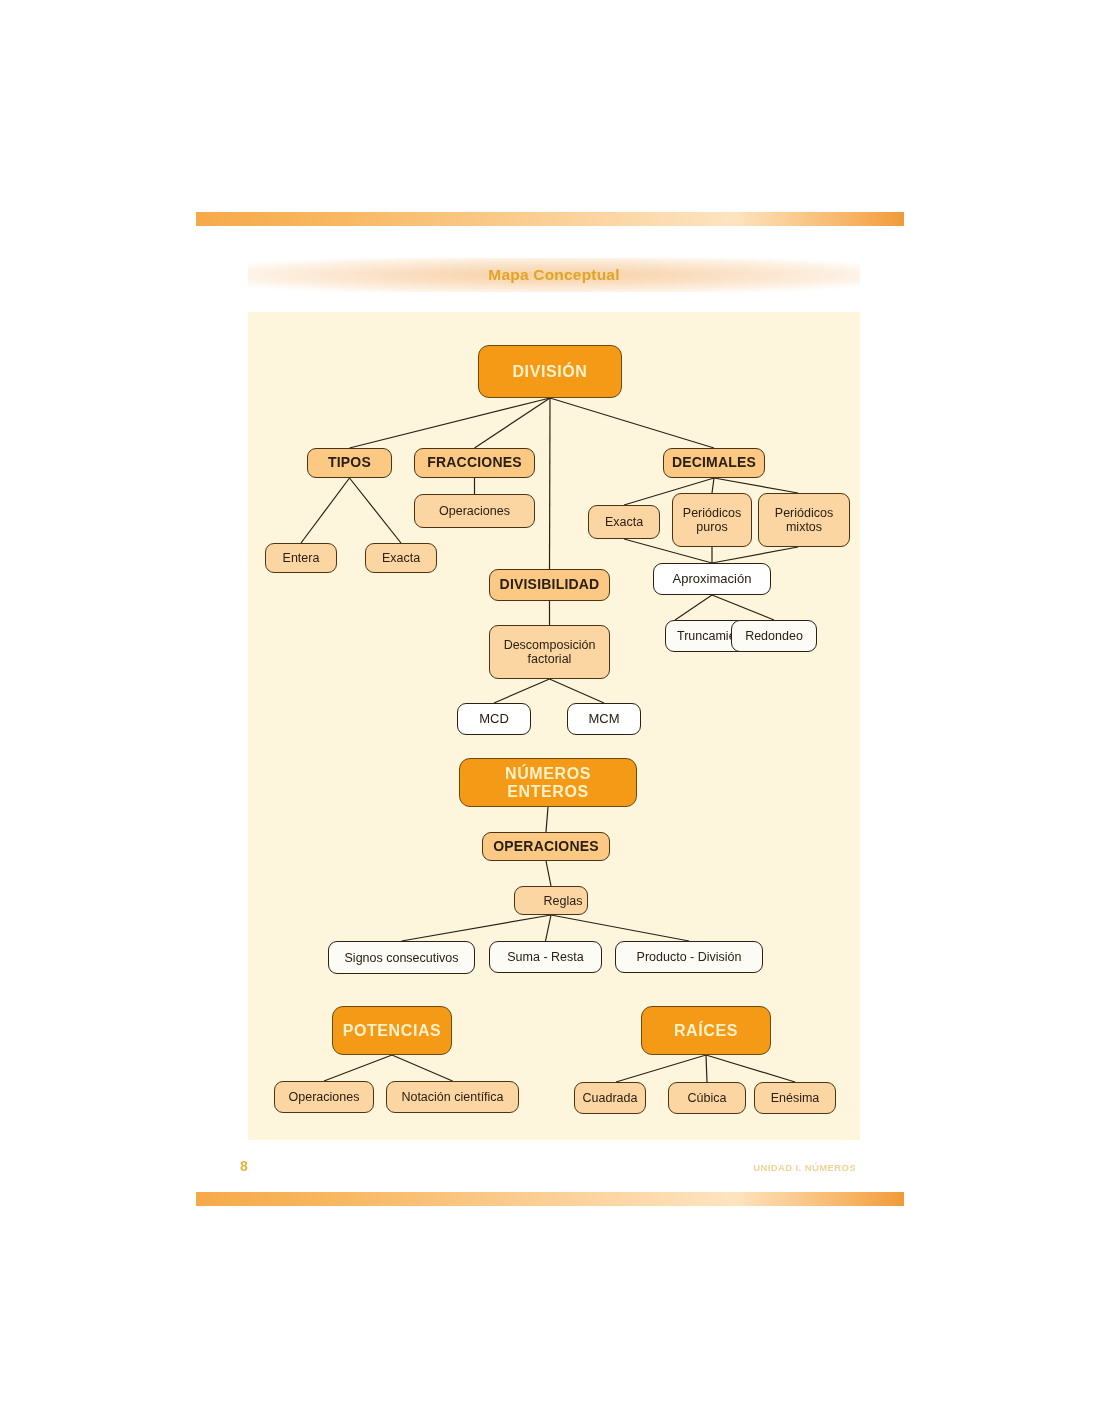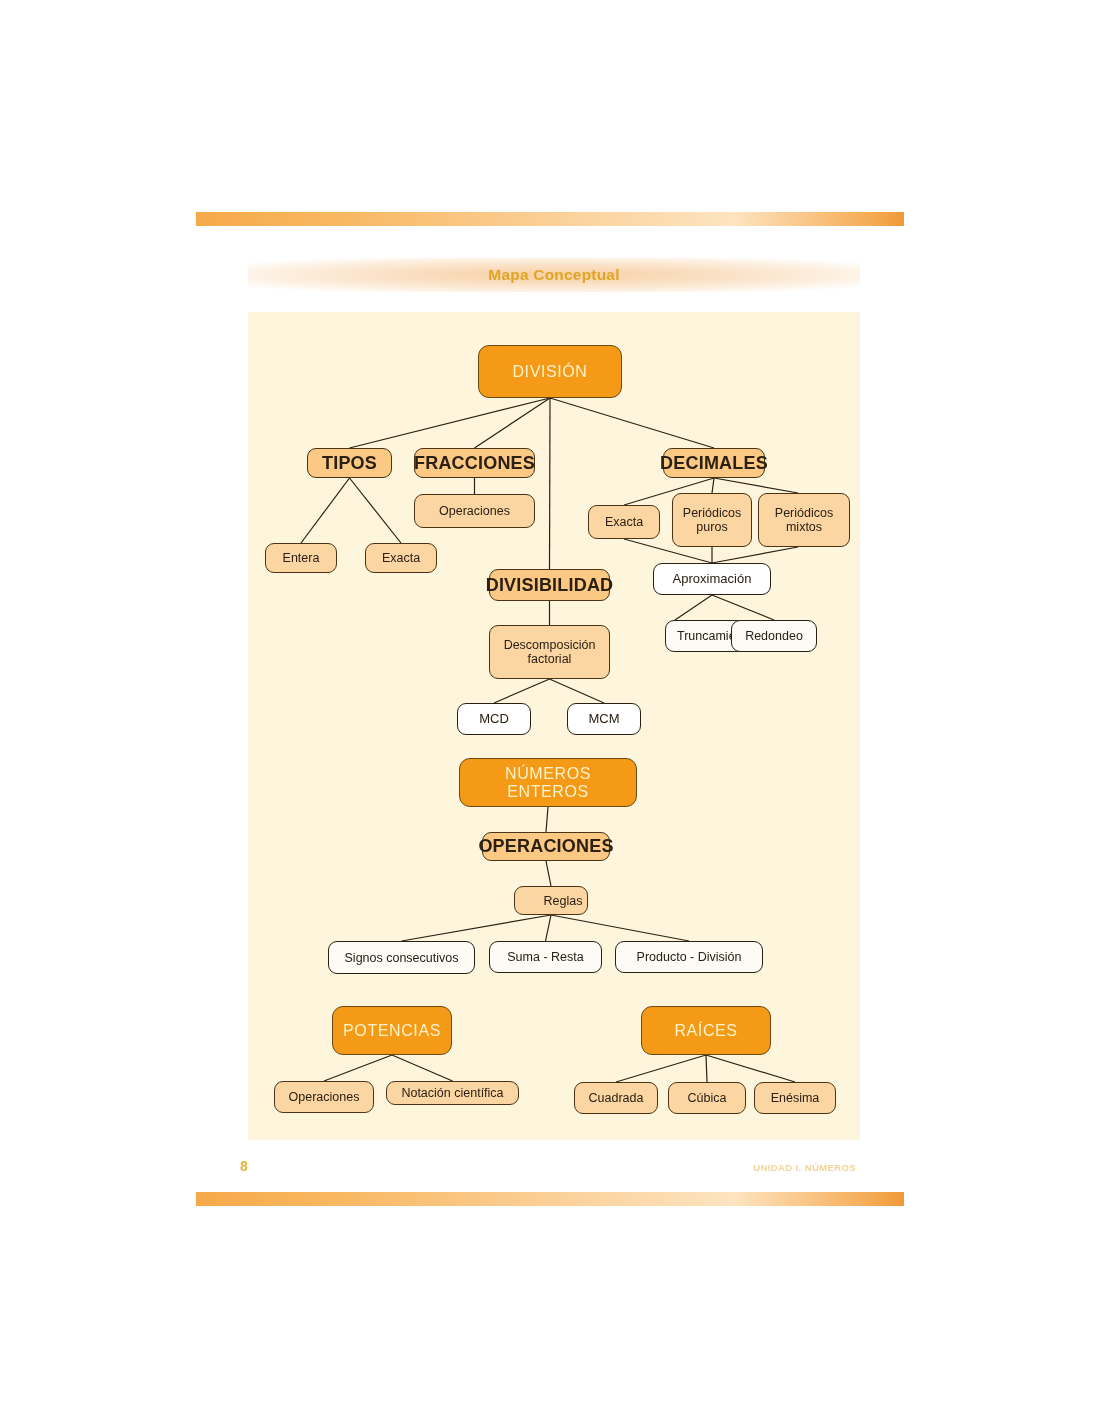--- a/index.html
+++ b/index.html
@@ -119,30 +119,30 @@
     border: 1.4px solid #3b2d1c;
     border-radius: 9px;
     line-height: 1.12;
     color: #2b2014;
     padding: 0 4px;
   }
   
   .lvl-main {
     background: #f59a17;
     color: #fdf2c9;
-    font-weight: normal;
+    font-weight: bold;
     font-size: 16px;
     letter-spacing: 0.6px;
     border-color: #6b4a14;
     border-radius: 11px;
   }
   .lvl-sub {
     background: #fbc983;
     font-weight: bold;
-    font-size: 18px;
+    font-size: 14px;
     letter-spacing: 0.2px;
     border-color: #4a3415;
   }
   .lvl-leaf {
     background: #fcd6a2;
     font-weight: normal;
     font-size: 12.5px;
     border-color: #4a3415;
   }
   .lvl-plain {
@@ -273,24 +273,24 @@
         </div>
         <div class="node lvl-main" style="left: 84px; top: 694px; width: 120px; height: 49px;">
           <span>POTENCIAS</span>
         </div>
         <div class="node lvl-main" style="left: 393px; top: 694px; width: 130px; height: 49px;">
           <span>RAÍCES</span>
         </div>
         <div class="node lvl-leaf" style="left: 26px; top: 769px; width: 100px; height: 32px;">
           <span>Operaciones</span>
         </div>
-        <div class="node lvl-leaf" style="left: 138px; top: 769px; width: 133px; height: 24px;">
+        <div class="node lvl-leaf" style="left: 138px; top: 769px; width: 133px; height: 32px;">
           <span>Notación científica</span>
         </div>
-        <div class="node lvl-leaf" style="left: 326px; top: 770px; width: 84px; height: 32px;">
+        <div class="node lvl-leaf" style="left: 326px; top: 770px; width: 72px; height: 32px;">
           <span>Cuadrada</span>
         </div>
         <div class="node lvl-leaf" style="left: 420px; top: 770px; width: 78px; height: 32px;">
           <span>Cúbica</span>
         </div>
         <div class="node lvl-leaf" style="left: 506px; top: 770px; width: 82px; height: 32px;">
           <span>Enésima</span>
         </div>
       </div>
   </div>

